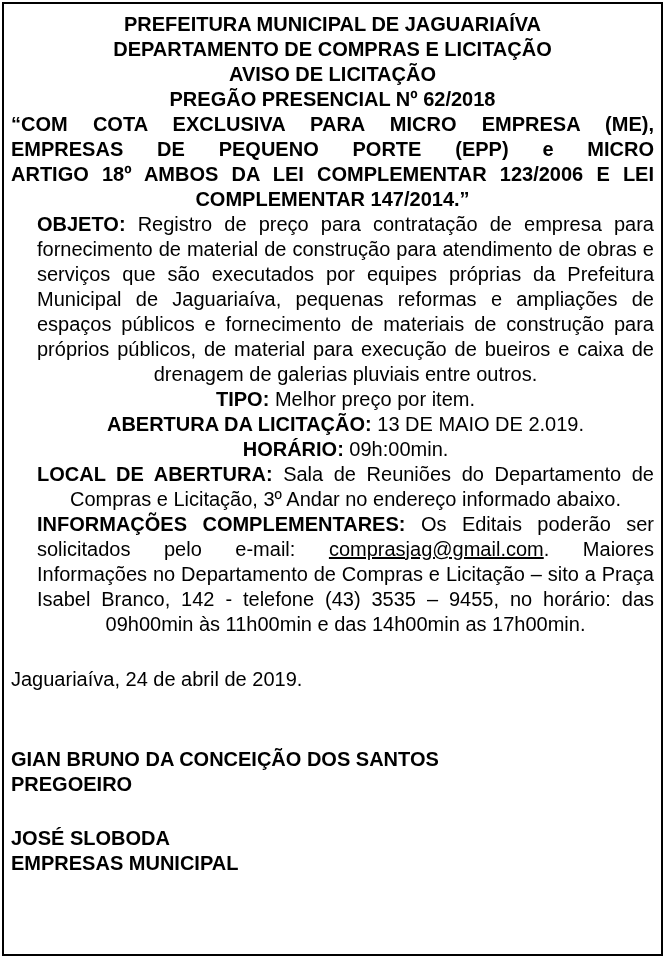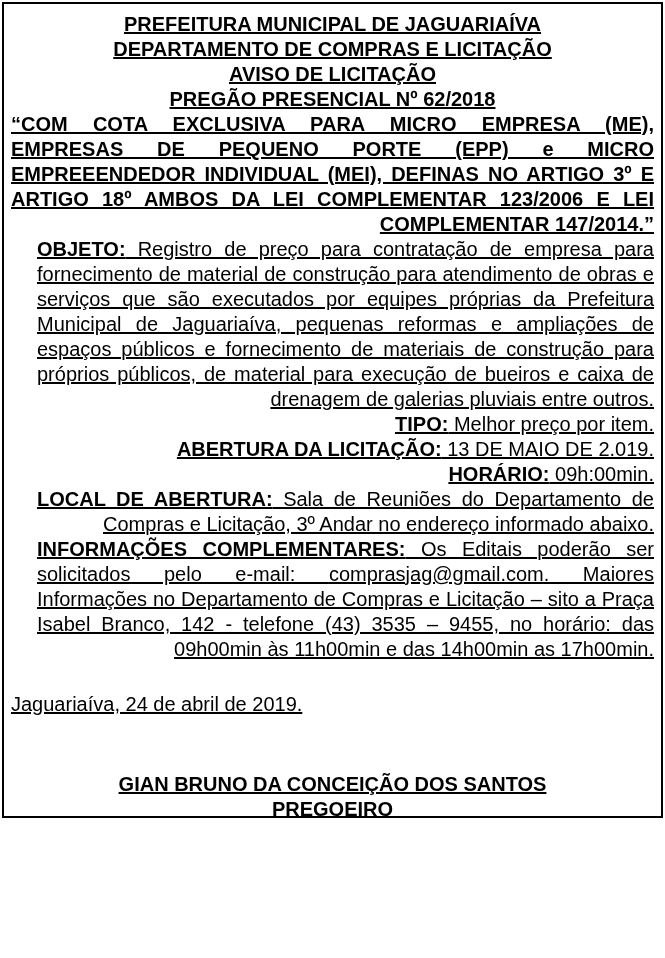--- a/index.html
+++ b/index.html
@@ -5,58 +5,56 @@
   html,body{margin:0;padding:0;}
   body{
     width:665px;height:958px;
     background:#ffffff;
     color:#000000;
     font-family:"Liberation Sans","DejaVu Sans",sans-serif;
   }
   .sheet{
     box-sizing:border-box;
     margin:2px;
-    width:661px;height:816px;
+    width:661px;height:954px;
     border:2px solid #000000;
     padding:8px 7px 0 7px;
     overflow:hidden;
     background:#ffffff;
-    text-decoration:underline;
   }
   .doc{font-size:20px;line-height:25px;}
   .hdr-line{font-weight:bold;text-align:center;}
   .para{margin:0;}
   .para.indent{margin-left:26px;}
-  .line{text-align:right;white-space:normal;}
+  .line{text-align:center;white-space:normal;}
   .line.j{text-align:justify;text-align-last:justify;}
   .b{font-weight:bold;}
   .u{text-decoration:underline;}
   .date-line{text-align:left;margin-top:30px;}
-  .sig{ text-align:center;font-weight:bold;}
+  .sig{ font-weight:bold;}
   .sig-1{margin-top:55px;}
   .sig-2{margin-top:29px;}
 </style>
 </head>
 <body>
 
 <div class="sheet">
   <div class="doc">
 
     <div>
       <div class="hdr-line">PREFEITURA MUNICIPAL DE JAGUARIAÍVA</div>
       <div class="hdr-line">DEPARTAMENTO DE COMPRAS E LICITAÇÃO</div>
       <div class="hdr-line">AVISO DE LICITAÇÃO</div>
       <div class="hdr-line">PREGÃO PRESENCIAL Nº 62/2018</div>
     </div>
 
     <div>
         <div class="para">
           <div class="line j"><span class="b">“COM COTA EXCLUSIVA PARA MICRO EMPRESA (ME),</span></div>
           <div class="line j"><span class="b">EMPRESAS DE PEQUENO PORTE (EPP) e MICRO</span></div>
-          <div class="line j"><span class="b">EMPREEENDEDOR INDIVIDUAL (MEI), DEFINAS NO ARTIGO 3º E</span></div>
           <div class="line j"><span class="b">ARTIGO 18º AMBOS DA LEI COMPLEMENTAR 123/2006 E LEI</span></div>
           <div class="line"><span class="b">COMPLEMENTAR 147/2014.”</span></div>
         </div>
         <div class="para indent">
           <div class="line j"><span class="b">OBJETO:</span><span> Registro de preço para contratação de empresa para</span></div>
           <div class="line j"><span>fornecimento de material de construção para atendimento de obras e</span></div>
           <div class="line j"><span>serviços que são executados por equipes próprias da Prefeitura</span></div>
           <div class="line j"><span>Municipal de Jaguariaíva, pequenas reformas e ampliações de</span></div>
           <div class="line j"><span>espaços públicos e fornecimento de materiais de construção para</span></div>
           <div class="line j"><span>próprios públicos, de material para execução de bueiros e caixa de</span></div>

